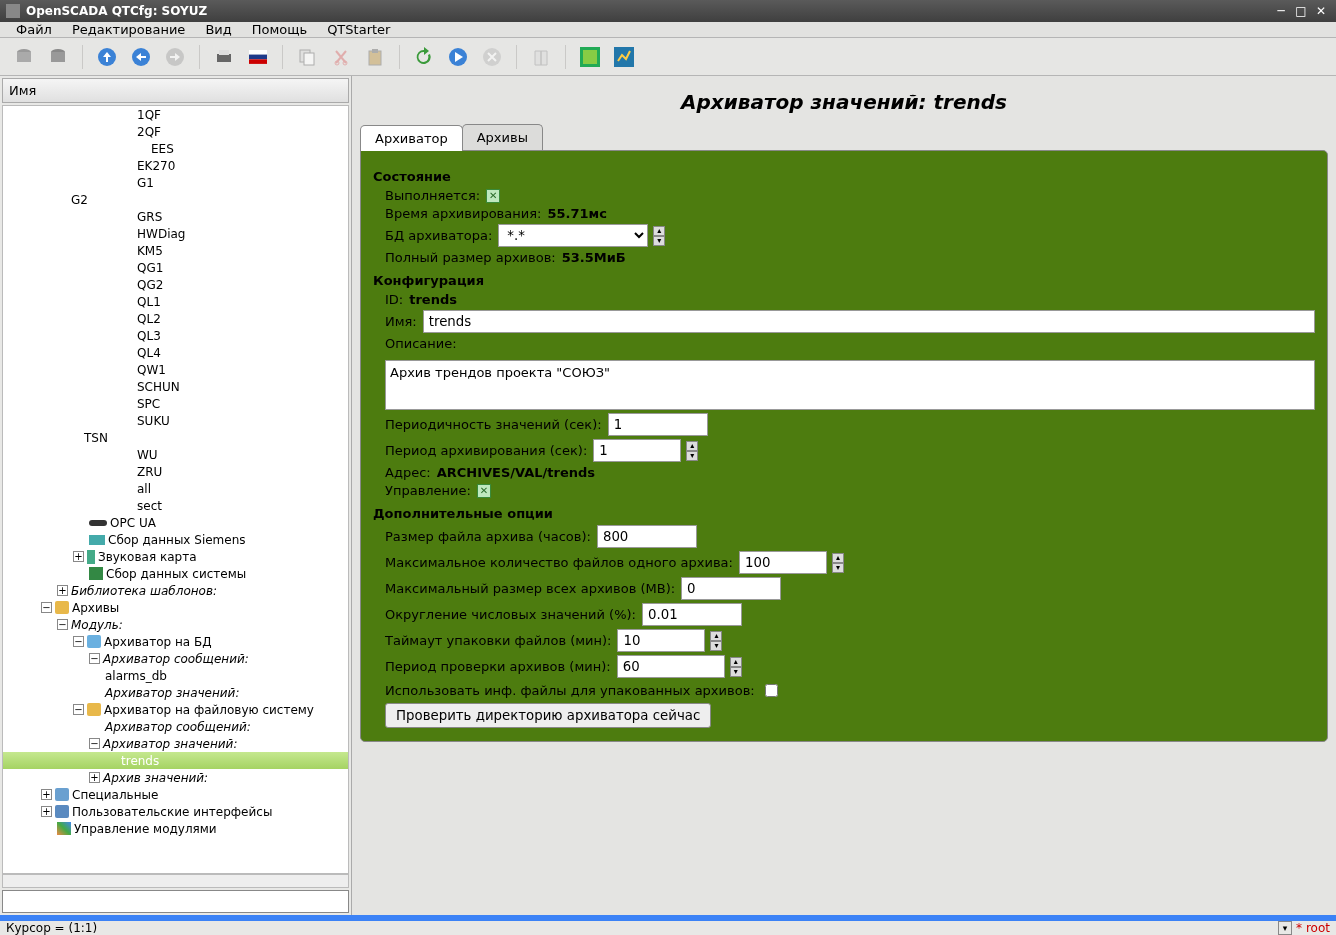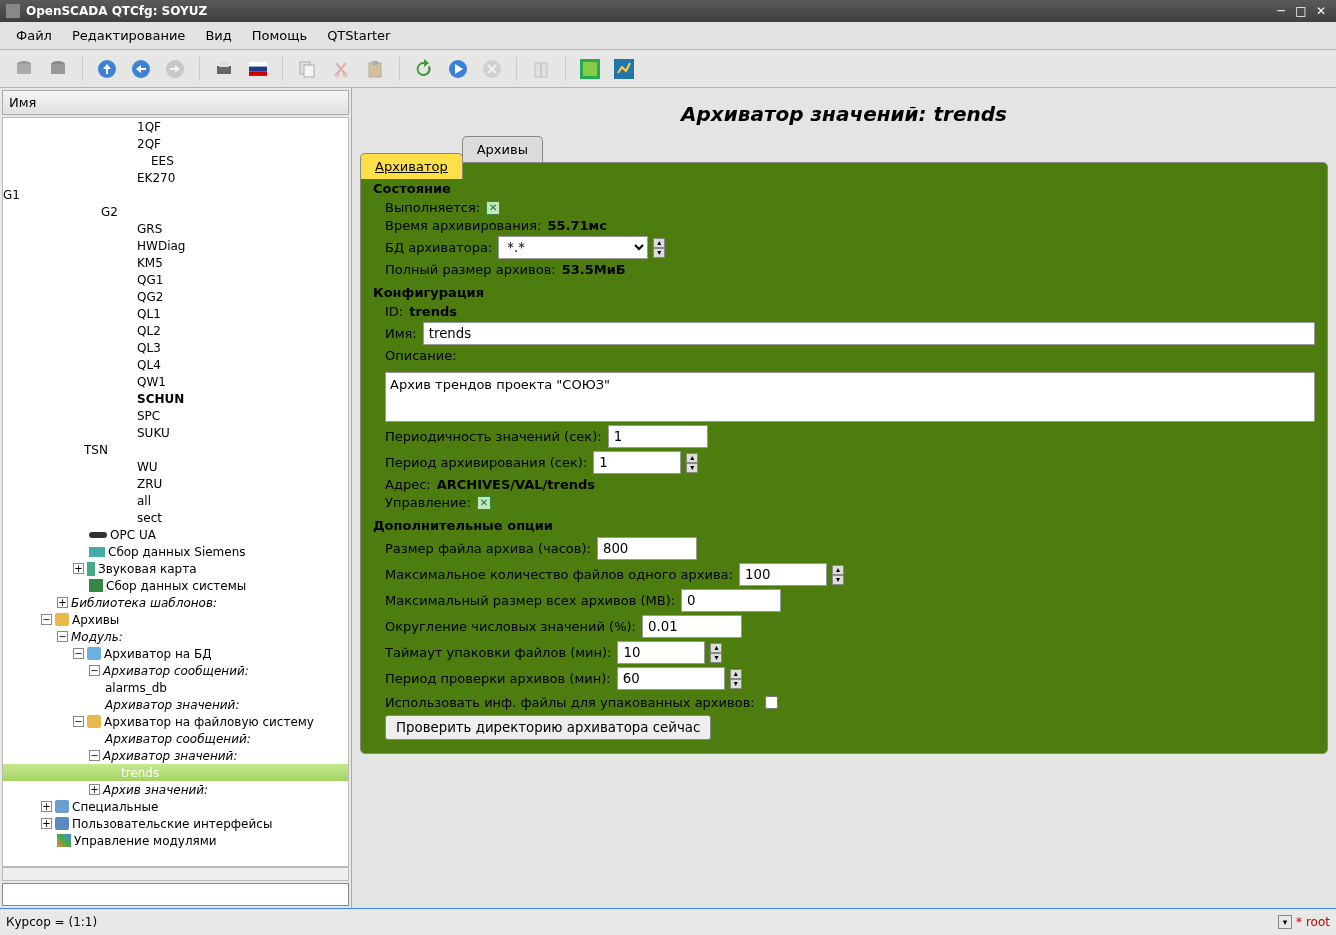--- a/index.html
+++ b/index.html
@@ -2,53 +2,53 @@
 <html><head>
 <meta charset="utf-8">
 <style>
 * { box-sizing: border-box; font-family: "DejaVu Sans", Arial, sans-serif; }
 body { margin: 0; background: #d8d8d6; font-size: 13px; }
 .window { display: flex; flex-direction: column; width: 1336px; height: 935px; }
 .titlebar { background: linear-gradient(#5a5a5a,#3f3f3f); color: #fff; height: 22px; display: flex; align-items: center; padding: 0 6px; font-weight: bold; font-size: 12px; }
 .titlebar .icon { width: 14px; height: 14px; background: #888; margin-right: 6px; }
 .titlebar .controls { margin-left: auto; display: flex; gap: 2px; }
 .titlebar .controls span { width: 18px; text-align: center; cursor: pointer; }
-.menubar { background: #e2e2e0; height: 28px; display: flex; align-items: center; padding: 0 8px; gap: 4px; border-bottom: 1px solid #b5b5b5; }
+.menubar { background: #e2e2e0; height: 16px; display: flex; align-items: center; padding: 0 8px; gap: 4px; border-bottom: 1px solid #b5b5b5; }
 .menubar .item { padding: 3px 8px; cursor: pointer; }
 .toolbar { background: #e6e6e4; height: 38px; display: flex; align-items: center; padding: 0 10px; gap: 6px; border-bottom: 1px solid #b5b5b5; }
 .toolbar .btn { width: 28px; height: 28px; display: flex; align-items: center; justify-content: center; cursor: pointer; border-radius: 3px; }
 .toolbar .sep { width: 1px; height: 24px; background: #cac9c7; margin: 0 4px; }
 .main { flex: 1; display: flex; min-height: 0; }
 .left { width: 352px; display: flex; flex-direction: column; border-right: 1px solid #aaa; background: #e8e8e6; }
 .left .header { padding: 4px 6px; font-weight: normal; border: 1px solid #aaa; background: linear-gradient(#f5f5f5,#e0e0e0); margin: 2px; }
 .tree { flex: 1; overflow-y: auto; background: #fff; margin: 0 2px; border: 1px solid #bbb; font-size: 12px; }
 .tree .row { height: 17px; display: flex; align-items: center; white-space: nowrap; cursor: pointer; }
 .tree .row.selected { background: linear-gradient(#c5e88f,#a5d363); }
 .tree .toggle { display:inline-block; width:11px; height:11px; border:1px solid #888; text-align:center; line-height:9px; font-size:10px; margin-right:3px; background:#fff;}
 .tree .ic { display:inline-block; width:14px; height:13px; margin-right:3px; }
 .tree .italic { font-style: italic; }
 .searchbox { margin:2px; }
 .searchbox input { width:100%; border:1px solid #888; padding:3px; }
 .right { flex: 1; padding: 8px; overflow: auto; background: #e4e4e2; }
 .right h2 { text-align: center; font-style: italic; font-size: 20px; margin: 6px 0 10px; }
 .tabs { display: flex; }
 .tabs .tab { padding: 5px 14px; background: #dcdcda; border: 1px solid #888; border-bottom: none; border-top-left-radius: 5px; border-top-right-radius: 5px; margin-right: -1px; cursor: pointer; }
-.tabs .tab.active { background: #fde047; font-weight: normal; position: relative; top: 17px; text-decoration: underline; }
+.tabs .tab.active { background: #ffffff; font-weight: normal; position: relative; top: 1px; }
 .panel { border: 1px solid #888; padding: 10px 12px; background: #4d7c0f; border-radius: 0 5px 5px 5px; }
 .section-title { font-weight: bold; margin: 8px 0 4px; }
 .field { margin: 3px 0 3px 12px; display: flex; align-items: center; gap: 6px; }
 .field label { white-space: nowrap; }
 .field .val { font-weight: bold; }
 .field input[type=text] { border: 1px solid #999; padding: 3px 5px; background: #fff; }
 .field select { border: 1px solid #999; padding: 2px 4px; background: #fff; width: 150px; }
 .field textarea { border: 1px solid #999; padding: 4px; background: #fff; width: 100%; height: 50px; resize: none; font-family: inherit; font-size: 13px; }
 .spin { display: inline-flex; flex-direction: column; margin-left: -1px; }
 .spin span { width: 12px; height: 10px; border: 1px solid #888; background: #ddd; font-size: 8px; text-align: center; line-height: 8px; cursor: pointer; }
 .chk { width:14px; height:14px; border:1px solid #3a8a3a; background:#bfe8bf; display:inline-flex; align-items:center; justify-content:center; font-size:10px; color:#2a6a2a;}
-.statusbar { height: 27px; background: #e8e8e6; border-top: 1px solid #3b82f6; display: flex; align-items: center; padding: 0 6px; font-size: 12px; }
+.statusbar { height: 20px; background: #e8e8e6; border-top: 6px solid #3b82f6; display: flex; align-items: center; padding: 0 6px; font-size: 12px; }
 .statusbar .right-side { margin-left: auto; display: flex; align-items: center; gap: 4px; }
 .statusbar .user { color: #c00; }
 button.action { padding: 4px 10px; background: #eee; border: 1px solid #888; border-radius: 3px; cursor: pointer; }
 </style>
 </head>
 <body>
 
 <div class="window">
   <div class="titlebar">
     <span class="icon"></span>
@@ -175,33 +175,33 @@
 
   <div class="main">
     <div class="left">
       <div class="header">Имя</div>
       <div class="tree" id="tree-container">
 
       <div class="row" style="padding-left: 134px;">1QF</div>
           <div class="row" style="padding-left: 134px;">2QF</div>
           <div class="row" style="padding-left: 134px; margin-left: 14px;">EES</div>
           <div class="row" style="padding-left: 134px;">EK270</div>
-          <div class="row" style="">G1</div>
-          <div class="row" style="padding-left: 98px;">G2</div>
+          <div class="row" style="padding-left: 134px;">G1</div>
+          <div class="row" style="padding-left: 68px;">G2</div>
           <div class="row" style="padding-left: 134px;">GRS</div>
           <div class="row" style="padding-left: 134px;">HWDiag</div>
           <div class="row" style="padding-left: 134px;">KM5</div>
           <div class="row" style="padding-left: 134px;">QG1</div>
           <div class="row" style="padding-left: 134px;">QG2</div>
           <div class="row" style="padding-left: 134px;">QL1</div>
           <div class="row" style="padding-left: 134px;">QL2</div>
           <div class="row" style="padding-left: 134px;">QL3</div>
           <div class="row" style="padding-left: 134px;">QL4</div>
           <div class="row" style="padding-left: 134px;">QW1</div>
-          <div class="row" style="padding-left: 134px; font-weight: bold;">SCHUN</div>
+          <div class="row" style="padding-left: 134px;">SCHUN</div>
           <div class="row" style="padding-left: 134px;">SPC</div>
           <div class="row" style="padding-left: 134px;">SUKU</div>
           <div class="row" style="padding-left: 81px;">TSN</div>
           <div class="row" style="padding-left: 134px;">WU</div>
           <div class="row" style="padding-left: 134px;">ZRU</div>
           <div class="row" style="padding-left: 134px;">all</div>
           <div class="row" style="padding-left: 134px;">sect</div>
           <div class="row" style="padding-left: 86px;"><span class="ic" style="background:#333;width:18px;height:6px;border-radius:3px;"></span>OPC UA</div>
           <div class="row" style="padding-left: 86px;"><span class="ic" style="background:#4aa;width:16px;height:10px;"></span>Сбор данных Siemens</div>
           <div class="row" style="padding-left: 70px;"><span class="toggle">+</span><span class="ic" style="background:#4a8;width:8px;height:14px;"></span>Звуковая карта</div>

